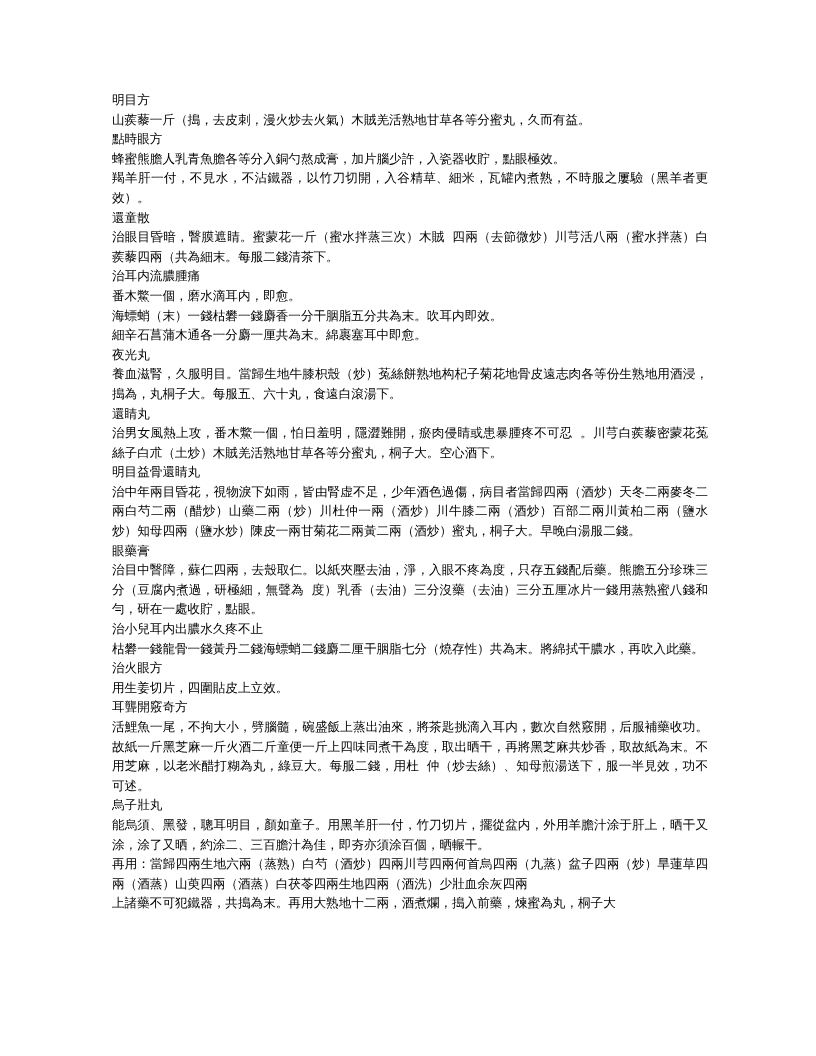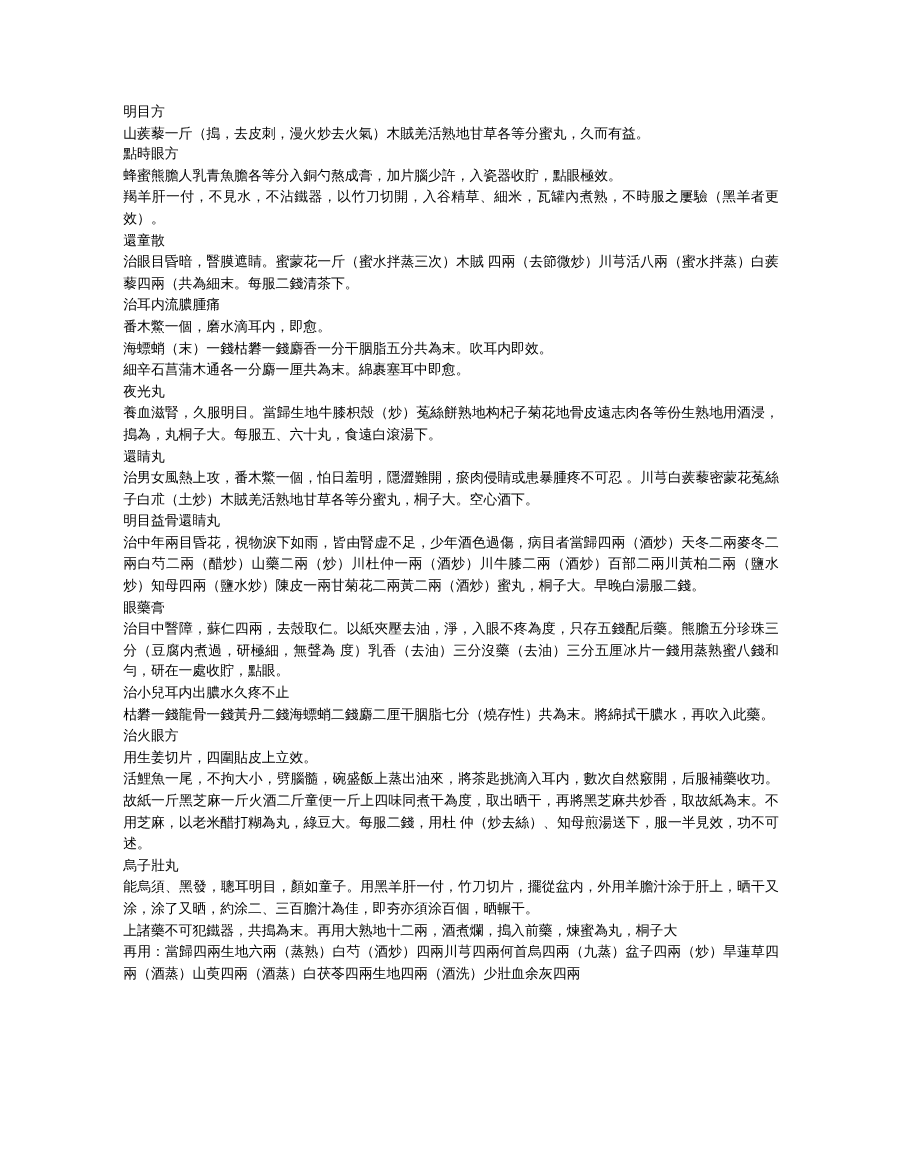--- a/index.html
+++ b/index.html
@@ -7,21 +7,21 @@
     padding: 0;
     background: #ffffff;
   }
   .page {
     width: 816px;
     height: 1056px;
     background: #ffffff;
     position: relative;
     box-sizing: border-box;
     padding: 92px 108px 40px 112px;
-    font-family: Liberation Sans, sans-serif;
+    font-family: Liberation Mono, monospace;
     color: #000000;
   }
   .doc {
     font-size: 12.6px;
     line-height: 19.6px;
   }
   .doc p {
     margin: 0;
     padding: 0;
     text-align: justify;
@@ -53,19 +53,20 @@
     <p class="heading">還睛丸</p>
     <p>治男女風熱上攻，番木鱉一個，怕日羞明，隱澀難開，瘀肉侵睛或患暴腫疼不可忍 。川芎白蒺藜密蒙花菟絲子白朮（土炒）木賊羌活熟地甘草各等分蜜丸，桐子大。空心酒下。</p>
     <p class="heading">明目益骨還睛丸</p>
     <p>治中年兩目昏花，視物淚下如雨，皆由腎虚不足，少年酒色過傷，病目者當歸四兩（酒炒）天冬二兩麥冬二兩白芍二兩（醋炒）山藥二兩（炒）川杜仲一兩（酒炒）川牛膝二兩（酒炒）百部二兩川黃柏二兩（鹽水炒）知母四兩（鹽水炒）陳皮一兩甘菊花二兩黃二兩（酒炒）蜜丸，桐子大。早晚白湯服二錢。</p>
     <p class="heading">眼藥膏</p>
     <p>治目中瞖障，蘇仁四兩，去殼取仁。以紙夾壓去油，淨，入眼不疼為度，只存五錢配后藥。熊膽五分珍珠三分（豆腐内煮過，研極細，無聲為 度）乳香（去油）三分沒藥（去油）三分五厘冰片一錢用蒸熟蜜八錢和勻，研在一處收貯，點眼。</p>
     <p class="heading">治小兒耳内出膿水久疼不止</p>
     <p>枯礬一錢龍骨一錢黃丹二錢海螵蛸二錢麝二厘干胭脂七分（燒存性）共為末。將綿拭干膿水，再吹入此藥。</p>
     <p class="heading">治火眼方</p>
     <p>用生姜切片，四圍貼皮上立效。</p>
+    <p class="heading">耳聾開竅奇方</p>
     <p>活鯉魚一尾，不拘大小，劈腦髓，碗盛飯上蒸出油來，將茶匙挑滴入耳内，數次自然竅開，后服補藥收功。故紙一斤黑芝麻一斤火酒二斤童便一斤上四味同煮干為度，取出晒干，再將黑芝麻共炒香，取故紙為末。不用芝麻，以老米醋打糊為丸，綠豆大。每服二錢，用杜 仲（炒去絲）、知母煎湯送下，服一半見效，功不可述。</p>
     <p class="heading">烏子壯丸</p>
     <p>能烏須、黑發，聰耳明目，顏如童子。用黑羊肝一付，竹刀切片，擺從盆内，外用羊膽汁涂于肝上，晒干又涂，涂了又晒，約涂二、三百膽汁為佳，即夯亦須涂百個，晒輾干。</p>
+    <p>再用：當歸四兩生地六兩（蒸熟）白芍（酒炒）四兩川芎四兩何首烏四兩（九蒸）盆子四兩（炒）旱蓮草四兩（酒蒸）山萸四兩（酒蒸）白茯苓四兩生地四兩（酒洗）少壯血余灰四兩</p>
     <p>上諸藥不可犯鐵器，共搗為末。再用大熟地十二兩，酒煮爛，搗入前藥，煉蜜為丸，桐子大</p>
-    <p>再用：當歸四兩生地六兩（蒸熟）白芍（酒炒）四兩川芎四兩何首烏四兩（九蒸）盆子四兩（炒）旱蓮草四兩（酒蒸）山萸四兩（酒蒸）白茯苓四兩生地四兩（酒洗）少壯血余灰四兩</p>
   </div>
 </div>
 
 </body></html>

